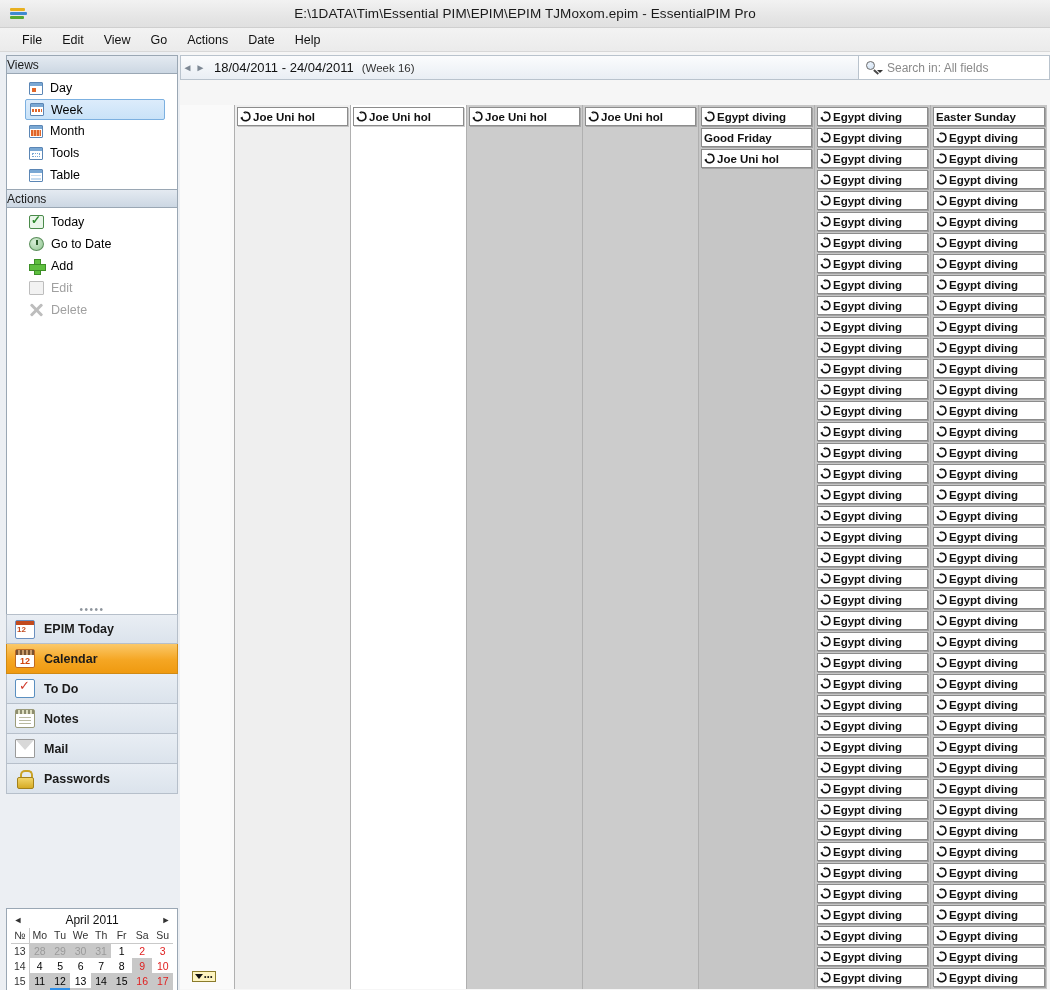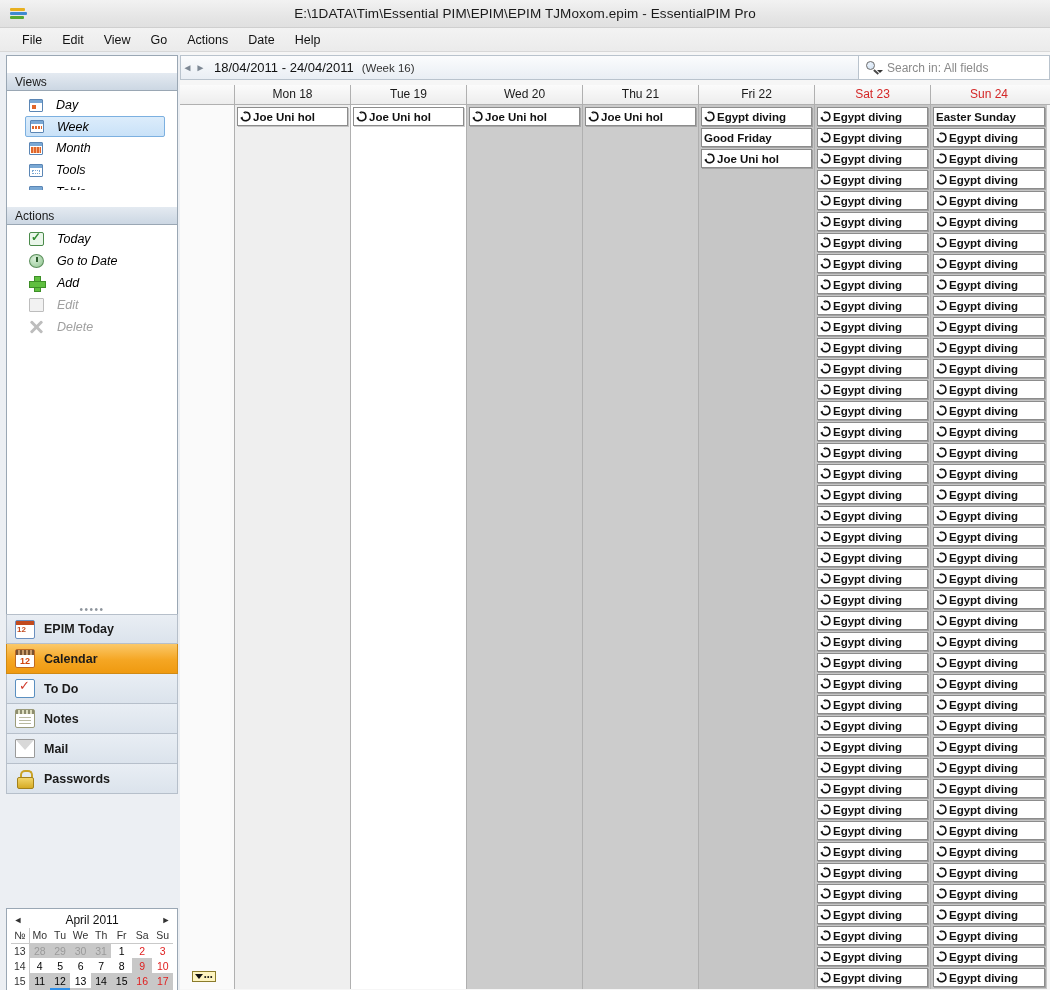--- a/index.html
+++ b/index.html
@@ -63,34 +63,34 @@
   .panel-box {
     position: absolute; left: 6px; width: 172px;
     border: 1px solid #9aa7b4; background: #fff;
   }
   #views-panel { top: 3px; height: 135px; }
   #actions-panel { top: 138px; height: 470px; border-top: none; }
   .panel-header {
     height: 18px; line-height: 18px;
     background: linear-gradient(#e4eaf1, #ccd7e3);
     border-bottom: 1px solid #9aa7b4;
-    padding-left: 8px; font-size: 12px; color: #1a1a1a; margin-top: 17px;
+    padding-left: 0; font-size: 12px; color: #1a1a1a;
   }
   .panel-body { background: #fff; padding: 3px 0 0 0; }
   .nav-row {
     display: flex; align-items: center; height: 22px;
     padding-left: 22px; font-size: 12.5px; color: #000; cursor: default;
   }
   .nav-row.selected {
     background: linear-gradient(#dcecfb, #c9e2f8);
     border: 1px solid #7cb0e0; border-radius: 2px;
     margin: 0 12px 0 18px; padding-left: 4px; height: 21px;
   }
   .nav-row.disabled { color: #a0a0a0; }
-  .nav-row .lbl { margin-left: 13px; font-style: italic; }
+  .nav-row .lbl { margin-left: 7px; }
 
   
   .vicon { width: 14px; height: 13px; position: relative; flex: none;
            border: 1px solid #5b86b5; background: #fff; border-radius: 1px; }
   .vicon::before { content:""; position:absolute; left:0; right:0; top:0; height:3px; background:#7aa8d4; }
   .vicon.day::after    { content:""; position:absolute; left:2px; top:5px; width:4px; height:4px; background:#e0662a; }
   .vicon.week::after   { content:""; position:absolute; left:1px; top:5px; right:1px; height:3px;
                          background: repeating-linear-gradient(90deg,#e0662a 0 2px,#fff 2px 3px); }
   .vicon.month::after  { content:""; position:absolute; left:1px; top:4px; right:1px; bottom:1px;
                          background: repeating-linear-gradient(90deg,#e0662a 0 2px,#f6b28a 2px 3px); }
@@ -488,30 +488,20 @@
 
     <div id="searchbox">
       <div id="search-icon">
         <span class="glass"></span>
           <span class="handle"></span>
           <span class="caret"></span>
       </div>
       <div id="search-text">Search in: All fields</div>
     </div>
 
-    <div id="dayheader">
-      <div class="corner"></div>
-      <div class="dh-cell">Mon 18</div>
-      <div class="dh-cell">Tue 19</div>
-      <div class="dh-cell">Wed 20</div>
-      <div class="dh-cell">Thu 21</div>
-      <div class="dh-cell">Fri 22</div>
-      <div class="dh-cell weekend">Sat 23</div>
-      <div class="dh-cell weekend">Sun 24</div>
-    </div>
 
     <div id="daygrid">
       <div id="timecol">
         <div id="expander">
           <span class="tri"></span>
             <span class="dots">•••</span>
         </div>
       </div>
 
     <div class="daycol bg-light">

